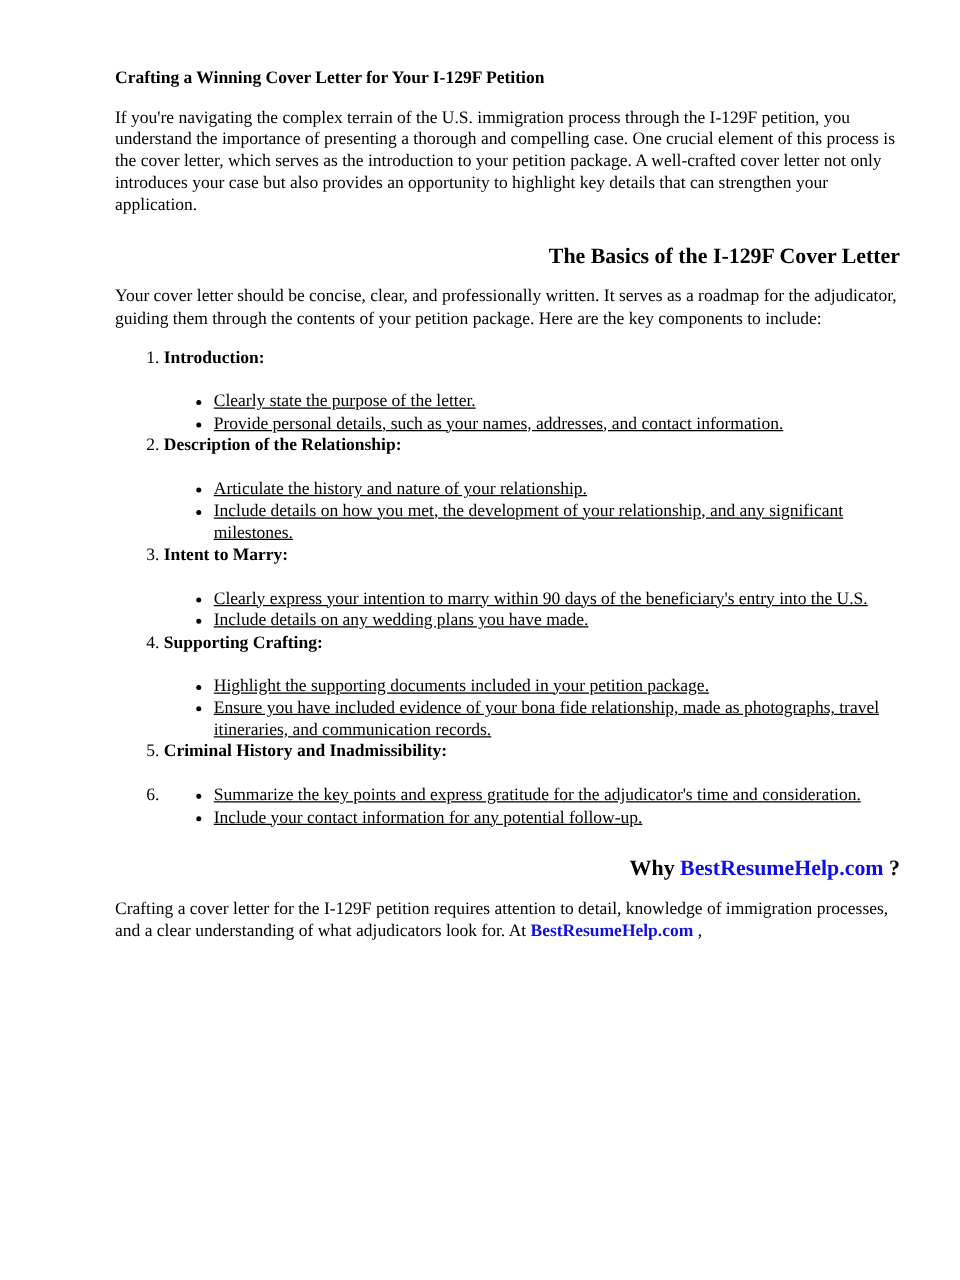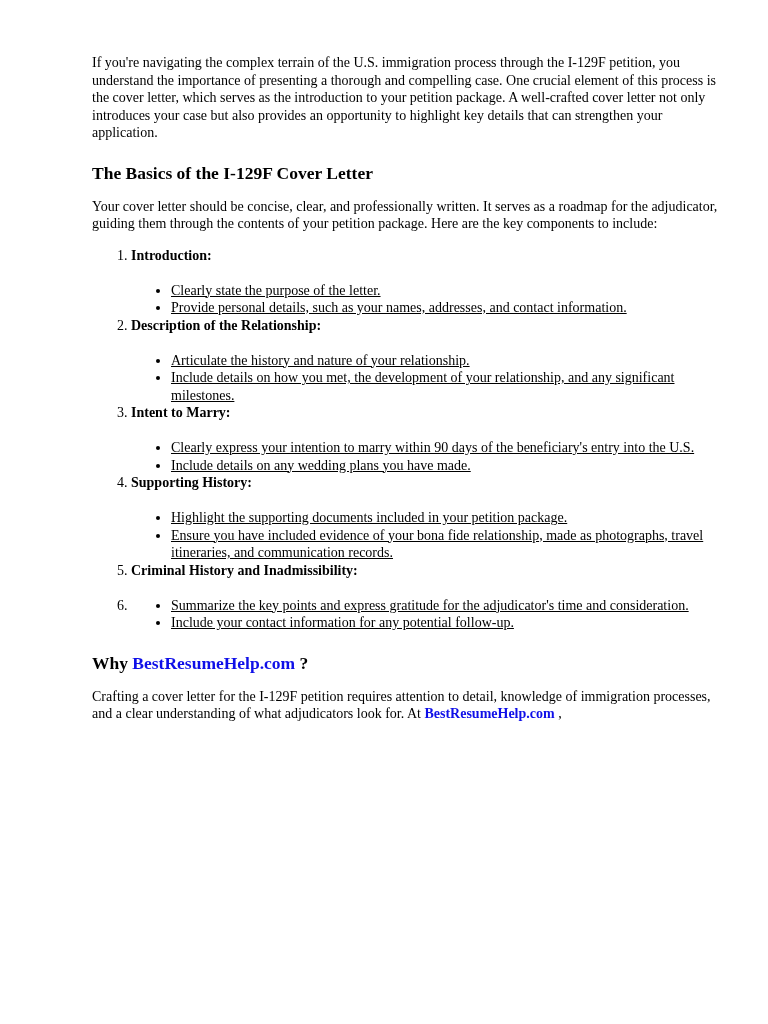--- a/index.html
+++ b/index.html
@@ -31,20 +31,21 @@
   .body-text {
     font-size: 14px;
     line-height: 17.5px;
     margin: 0 0 14px 0;
   }
   h2.section-heading {
     font-size: 17.5px;
     line-height: 21px;
     font-weight: bold;
     margin: 21px 0 14px 0;
+    text-align: right;
   }
   ol.components {
     margin: 0 0 14px 0;
     padding: 0 0 0 39px;
     font-size: 14px;
     line-height: 17.5px;
   }
   ol.components > li {
     margin: 0;
     padding: 0;
@@ -68,20 +69,21 @@
     font-weight: bold;
     text-decoration: none;
     cursor: pointer;
   }
 </style>
 </head>
 <body>
 
 <div class="page">
 
+  <p class="doc-title">Crafting a Winning Cover Letter for Your I-129F Petition</p>
 
   <p class="body-text">If you're navigating the complex terrain of the U.S. immigration process through the I-129F petition, you understand the importance of presenting a thorough and compelling case. One crucial element of this process is the cover letter, which serves as the introduction to your petition package. A well-crafted cover letter not only introduces your case but also provides an opportunity to highlight key details that can strengthen your application.</p>
 
   <h2 class="section-heading">The Basics of the I-129F Cover Letter</h2>
 
   <p class="body-text">Your cover letter should be concise, clear, and professionally written. It serves as a roadmap for the adjudicator, guiding them through the contents of your petition package. Here are the key components to include:</p>
 
   <ol class="components">
 
     <li>
@@ -102,21 +104,21 @@
 
     <li>
       <p class="item-label">Intent to Marry:</p>
       <ul class="bullets">
         <li>Clearly express your intention to marry within 90 days of the beneficiary's entry into the U.S.</li>
         <li>Include details on any wedding plans you have made.</li>
       </ul>
     </li>
 
     <li>
-      <p class="item-label">Supporting History:</p>
+      <p class="item-label">Supporting Crafting:</p>
       <ul class="bullets">
         <li>Highlight the supporting documents included in your petition package.</li>
         <li>Ensure you have included evidence of your bona fide relationship, made as photographs, travel itineraries, and communication records.</li>
       </ul>
     </li>
 
     <li>
       <p class="item-label">Criminal History and Inadmissibility:</p>
     </li>
 

